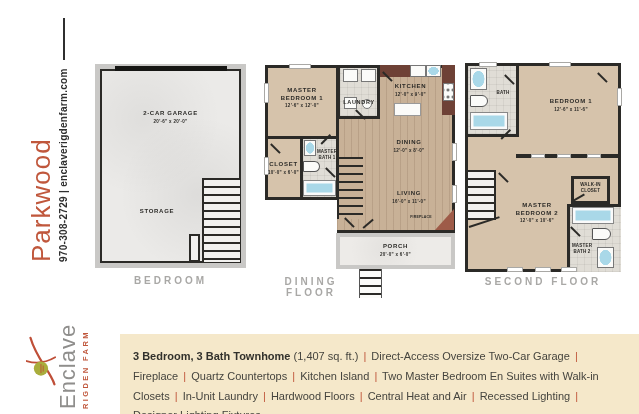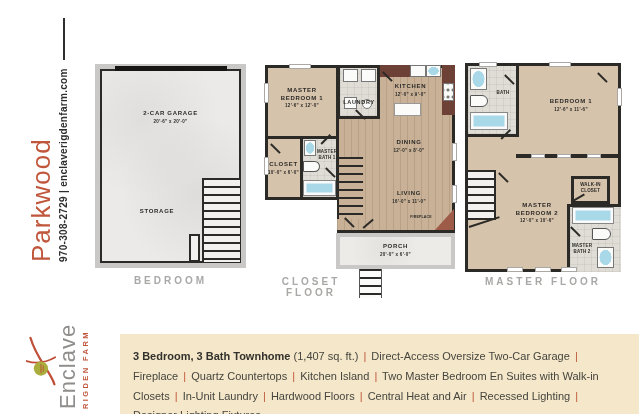--- a/index.html
+++ b/index.html
@@ -173,21 +173,21 @@
     </div>
     <div class="room-label" style="left:115px; top:133px; width:62px;">
       <div>LIVING</div>
       <div class="room-dim">16'-0" x 11'-0"</div>
     </div>
     <div class="room-label" style="left:75px; top:186px; width:115px;">
       <div>PORCH</div>
       <div class="room-dim">20'-0" x 6'-0"</div>
     </div>
   </div>
-  <div class="section-label" style="left:266px; top:276px; width:90px;">CLOSET FLOOR</div>
+  <div class="section-label" style="left:266px; top:276px; width:90px;">DINING FLOOR</div>
 
   <div class="plan" style="left:463px; top:60px; width:160px; height:215px;">
     <div class="room carpet" style="left:2px; top:3px; width:156px; height:209px;"></div>
 
     <div class="room tile" style="left:2px; top:3px; width:54px; height:74px;"></div>
     <div class="fix sinkfix" style="left:7px; top:8px; width:17px; height:22px;"></div>
     <div class="toiletfix" style="left:7px; top:35px; width:18px; height:12px;"></div>
     <div class="tubfix" style="left:7px; top:52px; width:38px; height:18px;"></div>
 
     <div style="position:absolute; left:53px; top:94px; width:105px; height:3.5px; background:var(--wall);"></div>
@@ -224,19 +224,19 @@
       <div>BEDROOM 1</div>
       <div class="room-dim">12'-6" x 11'-6"</div>
     </div>
     <div class="room-label" style="left:40px; top:142px; width:68px;">
       <div>MASTER BEDROOM 2</div>
       <div class="room-dim">12'-0" x 10'-6"</div>
     </div>
     <div class="room-label micro" style="left:112px; top:122px; width:31px;">WALK-IN CLOSET</div>
     <div class="room-label micro" style="left:106px; top:183px; width:26px;">MASTER BATH 2</div>
   </div>
-  <div class="section-label" style="left:468px; top:276px; width:150px;">MASTER FLOOR</div>
+  <div class="section-label" style="left:468px; top:276px; width:150px;">SECOND FLOOR</div>
 
   <div class="footer">
     <div><strong>3 Bedroom, 3 Bath Townhome</strong> <span>(1,407 sq. ft.)</span> <span class="pipe">|</span> <span>Direct-Access Oversize Two-Car Garage</span> <span class="pipe">|</span> <span>Fireplace</span> <span class="pipe">|</span> <span>Quartz Countertops</span> <span class="pipe">|</span> <span>Kitchen Island</span> <span class="pipe">|</span> <span>Two Master Bedroom En Suites with Walk-in Closets</span> <span class="pipe">|</span> <span>In-Unit Laundry</span> <span class="pipe">|</span> <span>Hardwood Floors</span> <span class="pipe">|</span> <span>Central Heat and Air</span> <span class="pipe">|</span> <span>Recessed Lighting</span> <span class="pipe">|</span> <span>Designer Lighting Fixtures</span></div>
   </div>
 
 </div>
 
 </body></html>

